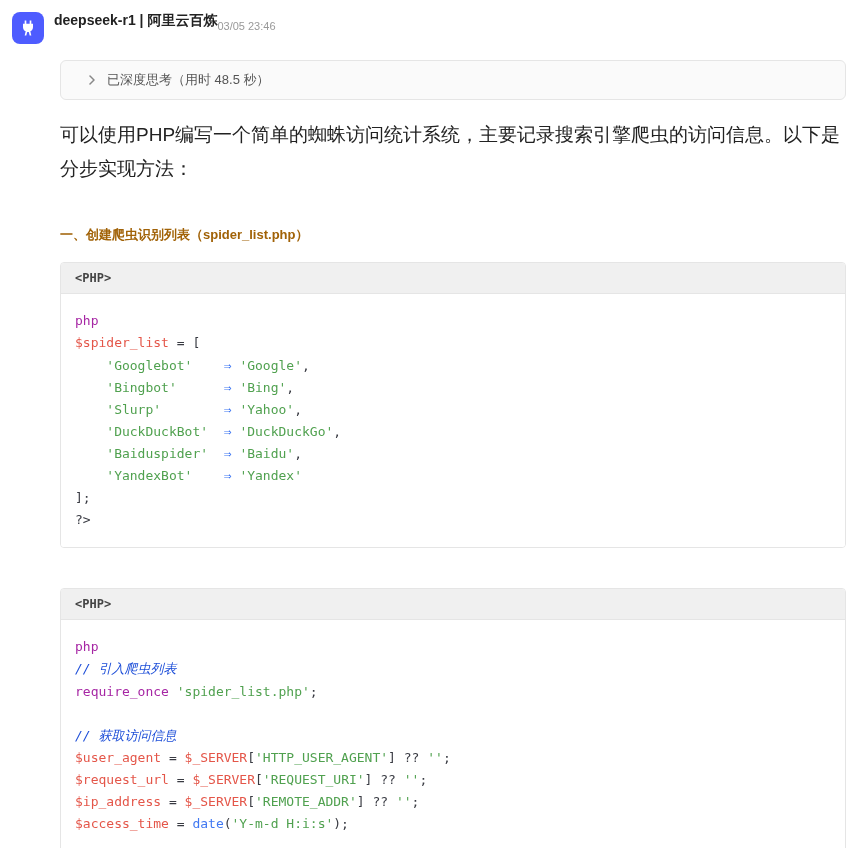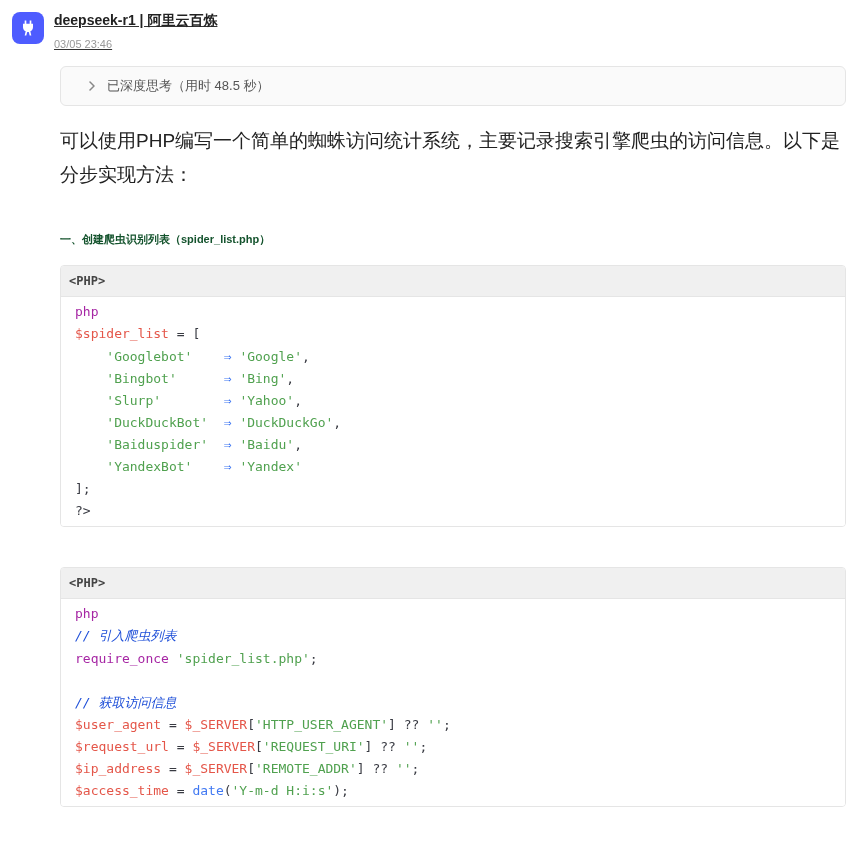--- a/index.html
+++ b/index.html
@@ -1,32 +1,32 @@
 <!DOCTYPE html>
 <html><head>
 <meta charset="utf-8">
 <style>
 * { margin: 0; padding: 0; box-sizing: border-box; }
 body { font-family: -apple-system, BlinkMacSystemFont, "Segoe UI", "PingFang SC", "Microsoft YaHei", sans-serif; background: #fff; color: #333; font-size: 14px; }
 .container { padding: 12px 0 0 12px; max-width: 846px; }
 .header { display: flex; gap: 10px; margin-bottom: 16px; }
 .avatar { width: 32px; height: 32px; border-radius: 8px; background: #4e5cff; display: flex; align-items: center; justify-content: center; flex-shrink: 0; }
 .avatar svg { width: 20px; height: 20px; }
-.header-text { display: flex; flex-direction: column; text-decoration: underline; }
+.header-text { display: flex; flex-direction: row; }
 .bot-name { font-weight: 700; font-size: 14px; color: #222; }
 .timestamp { font-size: 11px; color: #999; margin-top: 8px; }
 .content { margin-left: 48px; }
 .thought-box { border: 1px solid #e5e5e5; border-radius: 6px; padding: 10px 26px; display: flex; align-items: center; gap: 10px; margin-bottom: 18px; background: #fafafa; }
 .chevron { color: #888; }
 .thought-text { font-size: 13px; color: #555; }
 .intro { font-size: 19px; color: #222; line-height: 1.8; margin-bottom: 40px; }
-.section-title { font-size: 11px; font-weight: 700; color: #14532d; margin-bottom: 18px; margin-top: 8px; }
+.section-title { font-size: 13px; font-weight: 700; color: #a16207; margin-bottom: 18px; margin-top: 8px; }
 .code-block { border: 1px solid #e5e5e5; border-radius: 4px; margin-bottom: 40px; overflow: hidden; }
-.code-header { background: #f0f0f0; border-bottom: 1px solid #e5e5e5; padding: 8px 8px; font-size: 12px; font-weight: 700; color: #444; font-family: "Consolas", "Monaco", monospace; }
-.code-body { padding: 4px 14px; font-family: "Consolas", "Monaco", monospace; font-size: 13px; line-height: 1.7; white-space: pre; overflow-x: auto; background: #fff; }
+.code-header { background: #f0f0f0; border-bottom: 1px solid #e5e5e5; padding: 8px 14px; font-size: 12px; font-weight: 700; color: #444; font-family: "Consolas", "Monaco", monospace; }
+.code-body { padding: 16px 14px; font-family: "Consolas", "Monaco", monospace; font-size: 13px; line-height: 1.7; white-space: pre; overflow-x: auto; background: #fff; }
 .code-body .kw { color: #a626a4; }
 .code-body .var { color: #e45649; }
 .code-body .str { color: #50a14f; }
 .code-body .op { color: #4078f2; }
 .code-body .cm { color: #1d4ed8; font-style: italic; margin-top: 44px; }
 .code-body .fn { color: #4078f2; }
 .code-body .pl { color: #383a42; }
 </style>
 </head>
 <body>

